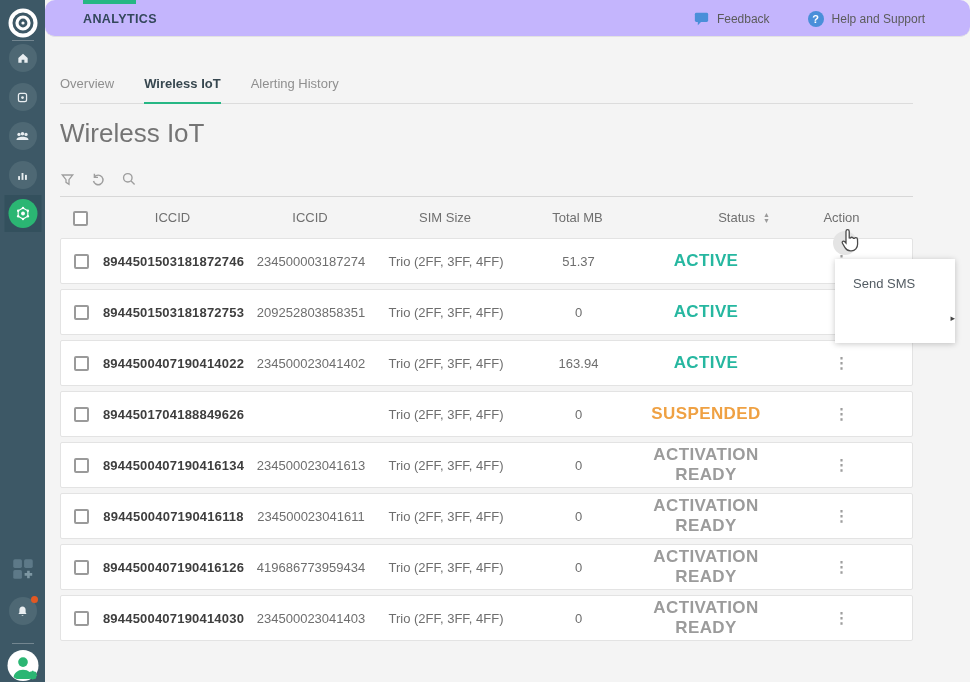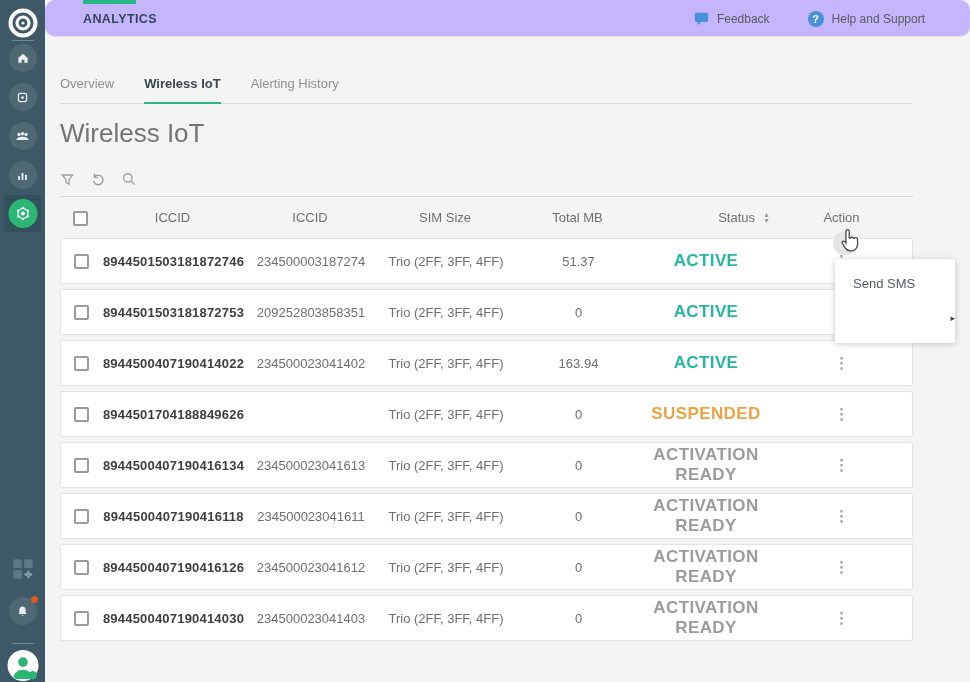--- a/index.html
+++ b/index.html
@@ -269,21 +269,21 @@
     <div class="iccid">8944500407190416118</div>
     <div>234500023041611</div>
     <div>Trio (2FF, 3FF, 4FF)</div>
     <div>0</div>
     <div class="status st-ready">ACTIVATION READY</div>
     <div class="kebab">⋮</div>
   </div>
         <div class="row">
     <div><span class="cb" style="display:inline-block;vertical-align:middle;"></span></div>
     <div class="iccid">8944500407190416126</div>
-    <div>234500023041612</div>
+    <div>419686773959434</div>
     <div>Trio (2FF, 3FF, 4FF)</div>
     <div>0</div>
     <div class="status st-ready">ACTIVATION READY</div>
     <div class="kebab">⋮</div>
   </div>
         <div class="row">
     <div><span class="cb" style="display:inline-block;vertical-align:middle;"></span></div>
     <div class="iccid">8944500407190414030</div>
     <div>234500023041403</div>
     <div>Trio (2FF, 3FF, 4FF)</div>

